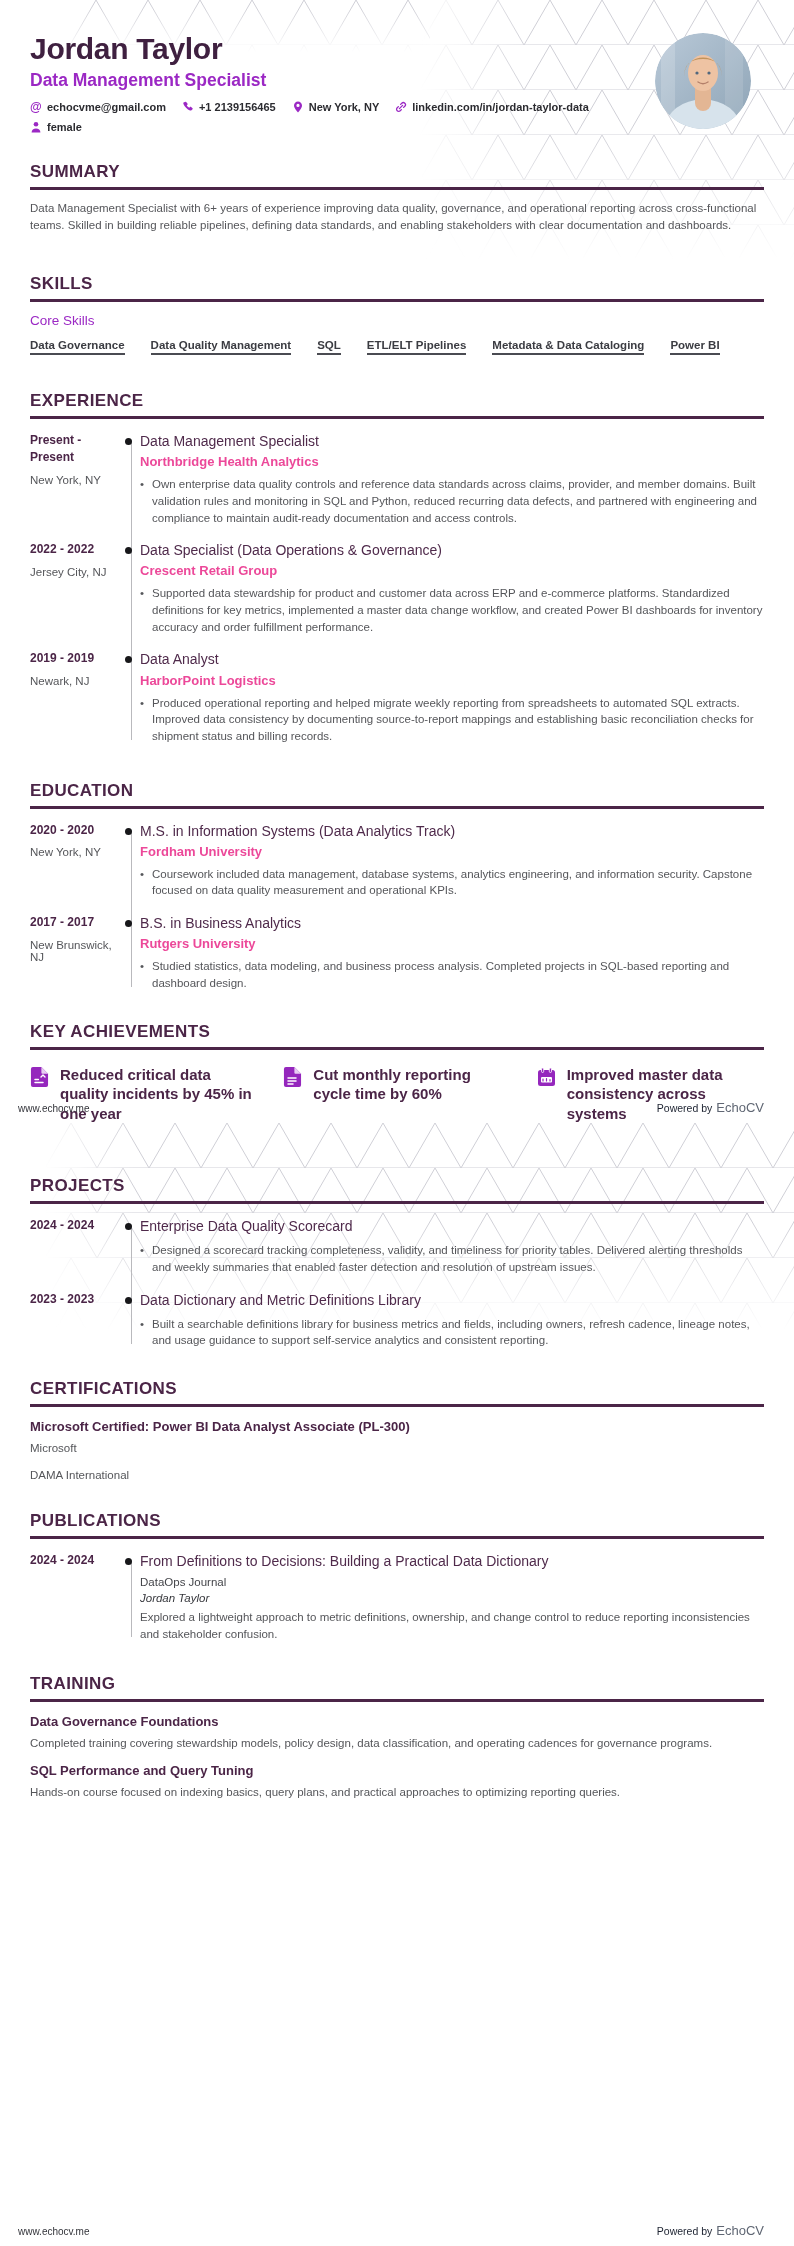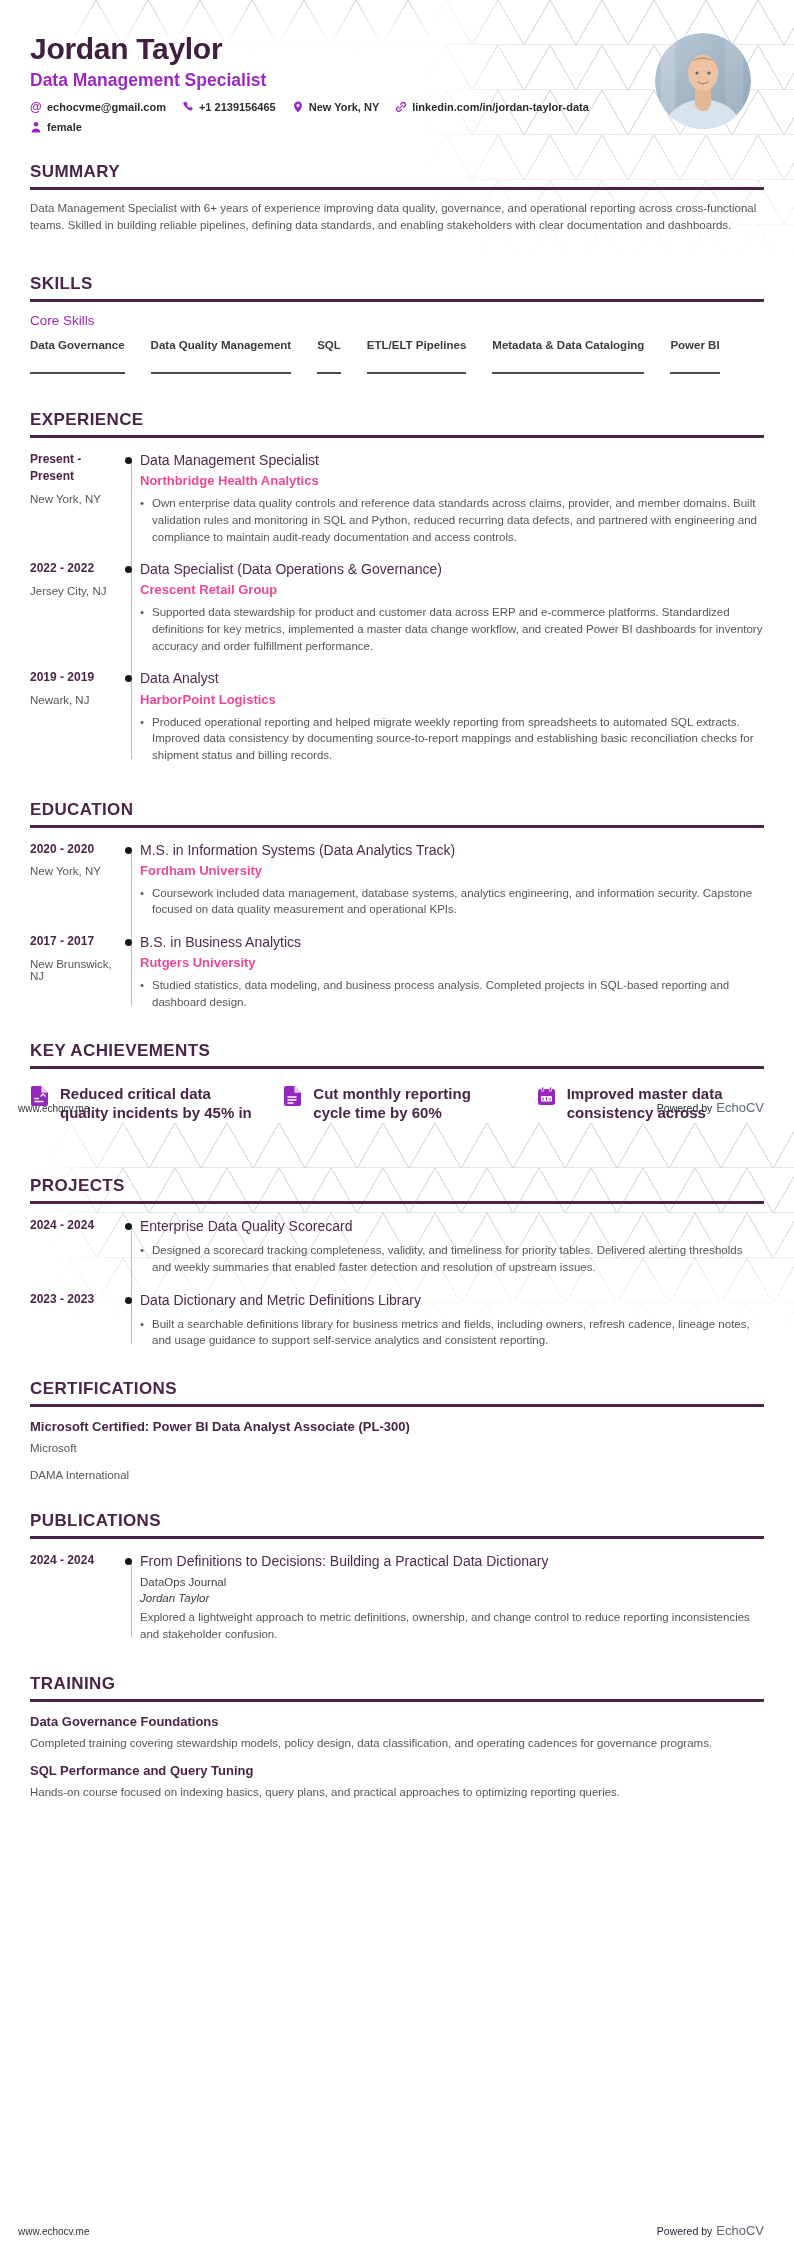--- a/index.html
+++ b/index.html
@@ -29,21 +29,21 @@
   .avatar { position:absolute; top:33px; left:655px; width:96px; height:96px; z-index:3; border-radius:50%; overflow:hidden; }
 
   
   .sec { margin-top:36px; }
   .sec h2 { font-size:17px; font-weight:800; color:#4b2547; letter-spacing:.4px; padding-bottom:5px; border-bottom:3px solid #4b2547; }
   .body-text { margin-top:10px; font-size:11.5px; line-height:1.5; color:#55565a; }
 
   
   .group-label { margin-top:11px; font-size:13.5px; color:#9b28c4; }
   .chips { margin-top:11px; display:flex; flex-wrap:wrap; gap:10px 26px; }
-  .chip { font-size:11.5px; font-weight:700; color:#3b3c42; padding-bottom:21px; border-bottom:2px solid #4a4b52; }
+  .chip { font-size:11.5px; font-weight:700; color:#3b3c42; padding-bottom:2px; border-bottom:2px solid #4a4b52; }
 
   
   .tl-wrap { position:relative; margin-top:13px; }
   .tl-line { position:absolute; left:101px; top:10px; bottom:5px; width:1px; background:#b9b9bd; }
   .entry { display:grid; grid-template-columns:90px 16px 1fr; margin-bottom:15px; }
   .entry:last-child { margin-bottom:0; }
   .e-dates { font-size:12px; font-weight:700; color:#4b2547; line-height:1.4; }
   .e-loc { margin-top:8px; font-size:11.5px; color:#55565a; }
   .e-dot-cell { position:relative; }
   .dot { position:absolute; left:50%; top:6px; width:7px; height:7px; margin-left:-3.5px; border-radius:50%; background:#17171a; }

